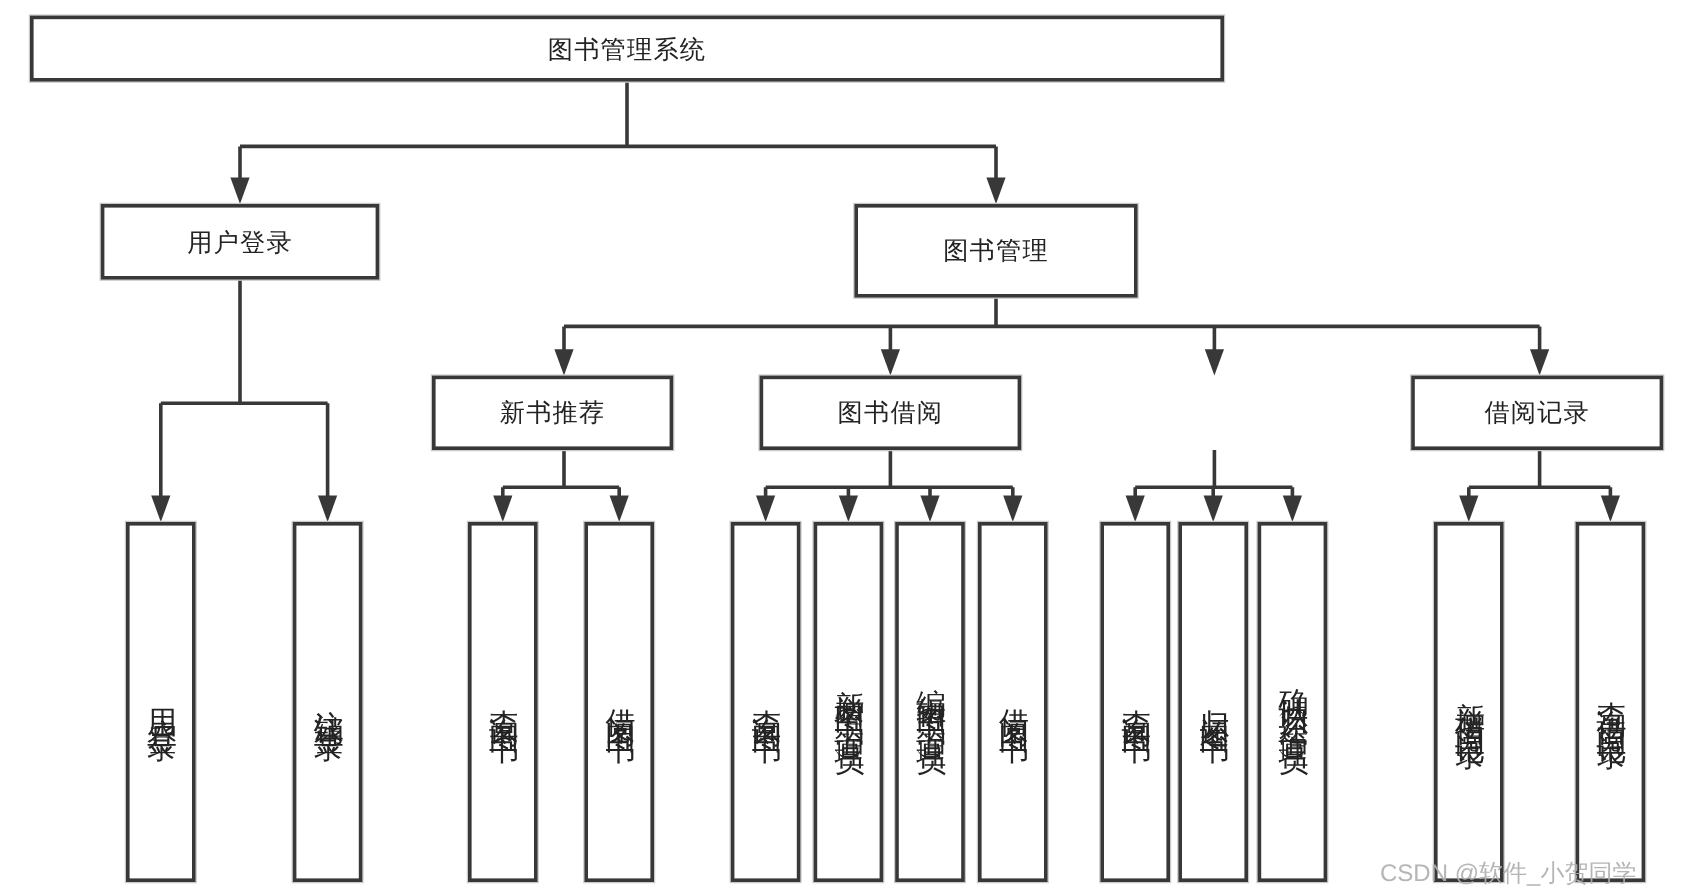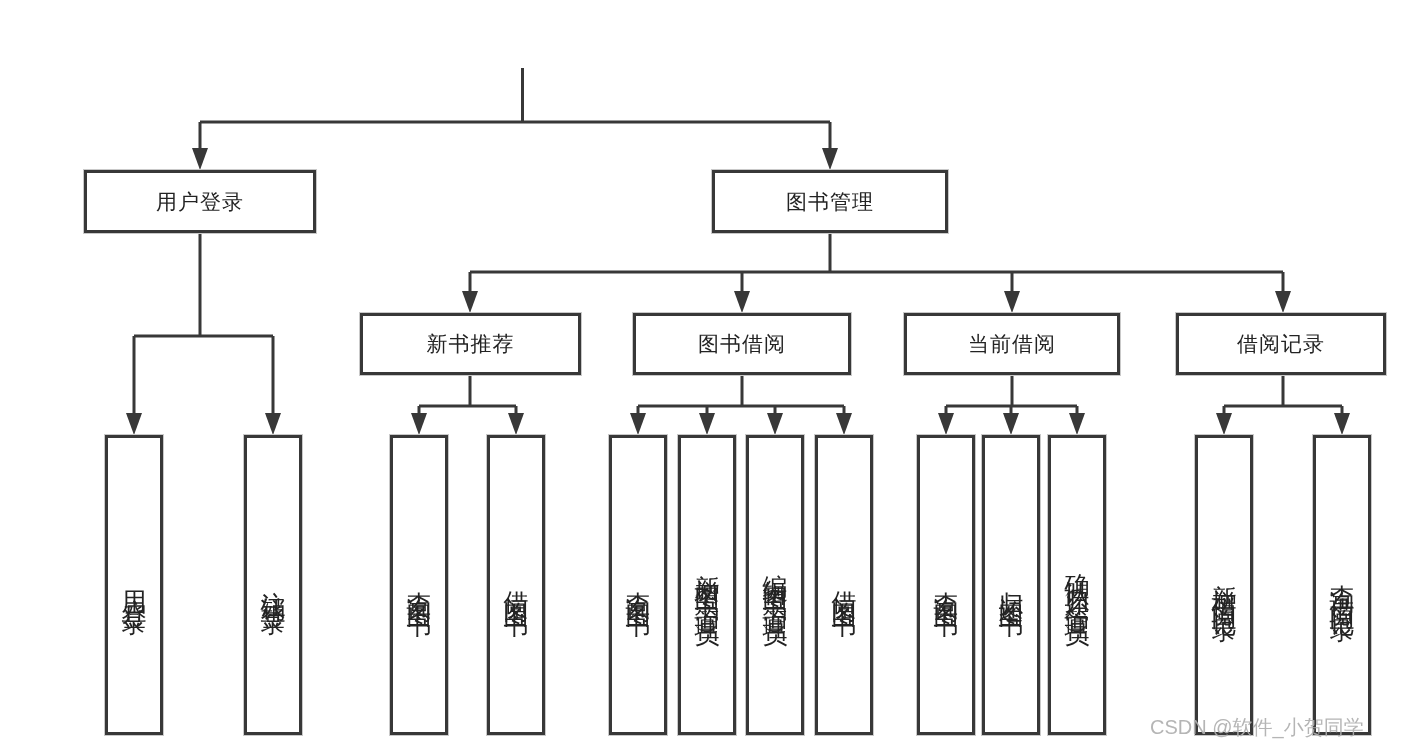--- a/index.html
+++ b/index.html
@@ -84,36 +84,36 @@
       <polygon points="767,413 783,413 775,435"></polygon>
       <polygon points="836,413 852,413 844,435"></polygon>
       <polygon points="938,413 954,413 946,435"></polygon>
       <polygon points="1003,413 1019,413 1011,435"></polygon>
       <polygon points="1069,413 1085,413 1077,435"></polygon>
       <polygon points="1216,413 1232,413 1224,435"></polygon>
       <polygon points="1334,413 1350,413 1342,435"></polygon>
     </g>
   </svg>
 
+  <div class="hbox" style="left:25px; top:13px; width:995px; height:55px;">
+    <span>图书管理系统</span>
+  </div>
 
   <div class="hbox" style="left:84px; top:170px; width:232px; height:63px;">
     <span>用户登录</span>
   </div>
-  <div class="hbox" style="left:712px; top:170px; width:236px; height:63px;">
+  <div class="hbox" style="left:712px; top:170px; width:236px; height:78px;">
     <span>图书管理</span>
   </div>
 
-  <div class="hbox" style="left:360px; top:313px; width:221px; height:62px;">
+  <div class="hbox" style="left:360px; top:313px; width:201px; height:62px;">
     <span>新书推荐</span>
   </div>
   <div class="hbox" style="left:633px; top:313px; width:218px; height:62px;">
     <span>图书借阅</span>
-  </div>
-  <div class="hbox" style="left:904px; top:313px; width:216px; height:62px;">
-    <span>当前借阅</span>
   </div>
   <div class="hbox" style="left:1176px; top:313px; width:210px; height:62px;">
     <span>借阅记录</span>
   </div>
 
   <div class="vbox" style="left:105px;">
     <span>用户登录</span>
   </div>
   <div class="vbox" style="left:244px;">
     <span>注销登录</span>

